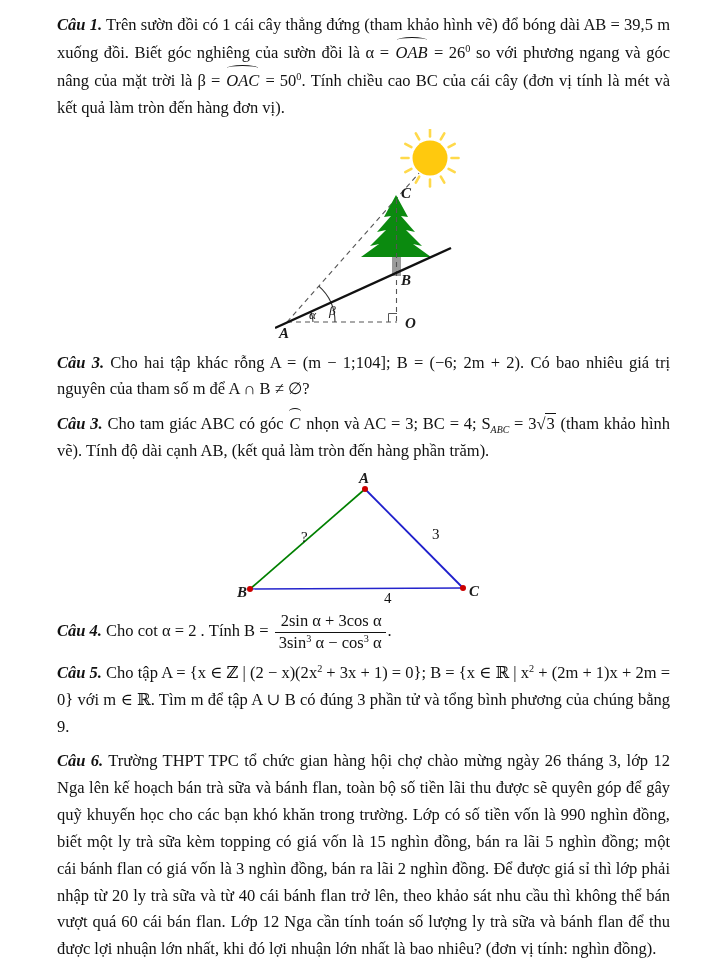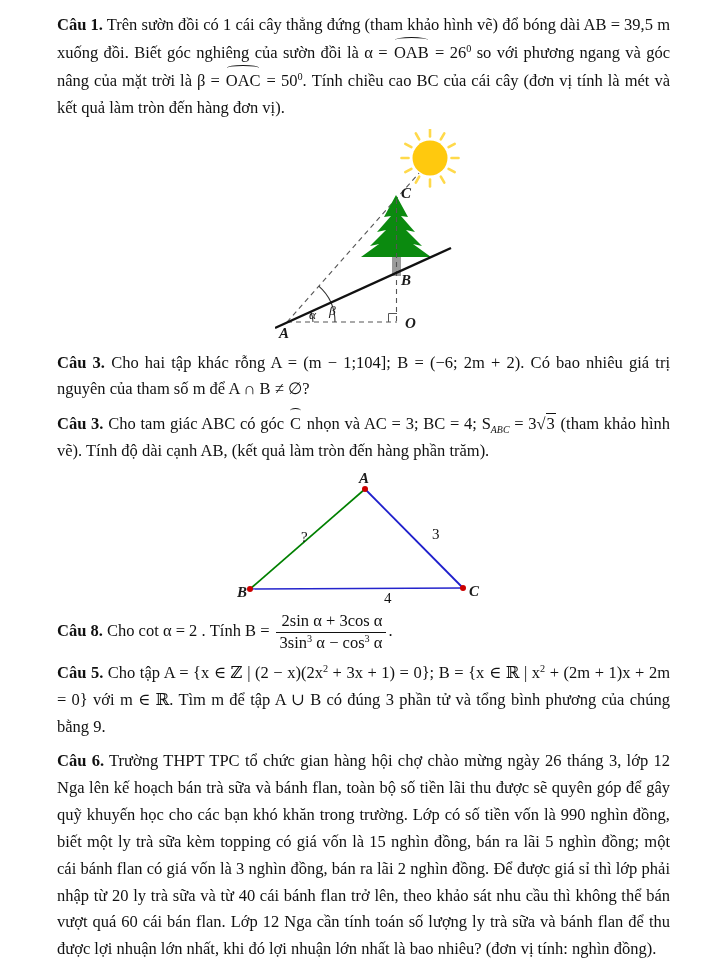--- a/index.html
+++ b/index.html
@@ -4,25 +4,25 @@
 <style>
   html,body{margin:0;padding:0;background:#fff;}
   .page{
     width:727px;height:960px;box-sizing:border-box;overflow:hidden;
     background:#fff;color:#111;
     padding:12px 57px 8px 57px;
     font-family:"Liberation Serif","DejaVu Serif",serif;
     font-size:16.5px;line-height:1.63;
   }
   .para{margin:0 0 7px 0;text-align:justify;}
-  .para b{font-weight:bold;}
+  .para b{font-weight:bold;font-style:italic;}
   .math{}
   sup{vertical-align:super;font-size:0.62em;line-height:0;}
   sub.mathsub{vertical-align:sub;font-size:0.6em;line-height:0;font-style:italic;}
-  .hat{position:relative;display:inline-block;padding:1px 1px 0 1px;}
+  .hat{position:relative;display:inline-block;font-style:italic;padding:1px 1px 0 1px;}
   .hat::before{
     content:"";position:absolute;top:-2px;left:6%;right:6%;height:5px;
     border-top:1.4px solid #111;border-radius:100% 100% 0 0;
   }
   .frac{display:inline-block;vertical-align:middle;text-align:right;line-height:1.25;margin:0 2px;}
   .frac .num{display:block;border-bottom:1.3px solid #111;padding:0 4px;}
   .frac .den{display:block;padding:0 4px;}
   .sqrt .rad{border-top:1.2px solid #111;padding:0 1px;}
   .fig{line-height:0;}
   .fig1{margin:2px 0 6px 218px;}
@@ -103,17 +103,17 @@
       </g>
       <text class="figlabel" x="122" y="11">A</text>
       <text class="figlabel" x="0" y="125">B</text>
       <text class="figlabel" x="232" y="124">C</text>
       <text class="fignum" x="64" y="70">?</text>
       <text class="fignum" x="195" y="67">3</text>
       <text class="fignum" x="147" y="131">4</text>
     </svg>
   </div>
 
-  <p class="para"><b>Câu 8.</b> Cho cot <span class="math">α</span> = 2 . Tính <span class="math">B</span> = <span class="frac"><span class="num">2sin <span class="math">α</span> + 3cos <span class="math">α</span></span><span class="den">3sin<sup>3</sup> <span class="math">α</span> − cos<sup>3</sup> <span class="math">α</span></span></span>.</p>
+  <p class="para"><b>Câu 4.</b> Cho cot <span class="math">α</span> = 2 . Tính <span class="math">B</span> = <span class="frac"><span class="num">2sin <span class="math">α</span> + 3cos <span class="math">α</span></span><span class="den">3sin<sup>3</sup> <span class="math">α</span> − cos<sup>3</sup> <span class="math">α</span></span></span>.</p>
   <p class="para"><b>Câu 5.</b> Cho tập <span class="math">A</span> = {<span class="math">x</span> ∈ ℤ | (2 − <span class="math">x</span>)(2<span class="math">x</span><sup>2</sup> + 3<span class="math">x</span> + 1) = 0}; <span class="math">B</span> = {<span class="math">x</span> ∈ ℝ | <span class="math">x</span><sup>2</sup> + (2<span class="math">m</span> + 1)<span class="math">x</span> + 2<span class="math">m</span> = 0} với <span class="math">m</span> ∈ ℝ. Tìm <span class="math">m</span> để tập <span class="math">A</span> ∪ <span class="math">B</span> có đúng 3 phần tử và tổng bình phương của chúng bằng 9.</p>
   <p class="para"><b>Câu 6.</b> Trường THPT TPC tổ chức gian hàng hội chợ chào mừng ngày 26 tháng 3, lớp 12 Nga lên kế hoạch bán trà sữa và bánh flan, toàn bộ số tiền lãi thu được sẽ quyên góp để gây quỹ khuyến học cho các bạn khó khăn trong trường. Lớp có số tiền vốn là 990 nghìn đồng, biết một ly trà sữa kèm topping có giá vốn là 15 nghìn đồng, bán ra lãi 5 nghìn đồng; một cái bánh flan có giá vốn là 3 nghìn đồng, bán ra lãi 2 nghìn đồng. Để được giá sỉ thì lớp phải nhập từ 20 ly trà sữa và từ 40 cái bánh flan trở lên, theo khảo sát nhu cầu thì không thể bán vượt quá 60 cái bán flan. Lớp 12 Nga cần tính toán số lượng ly trà sữa và bánh flan để thu được lợi nhuận lớn nhất, khi đó lợi nhuận lớn nhất là bao nhiêu? (đơn vị tính: nghìn đồng).</p>
 
 </div>
 
 </body></html>

